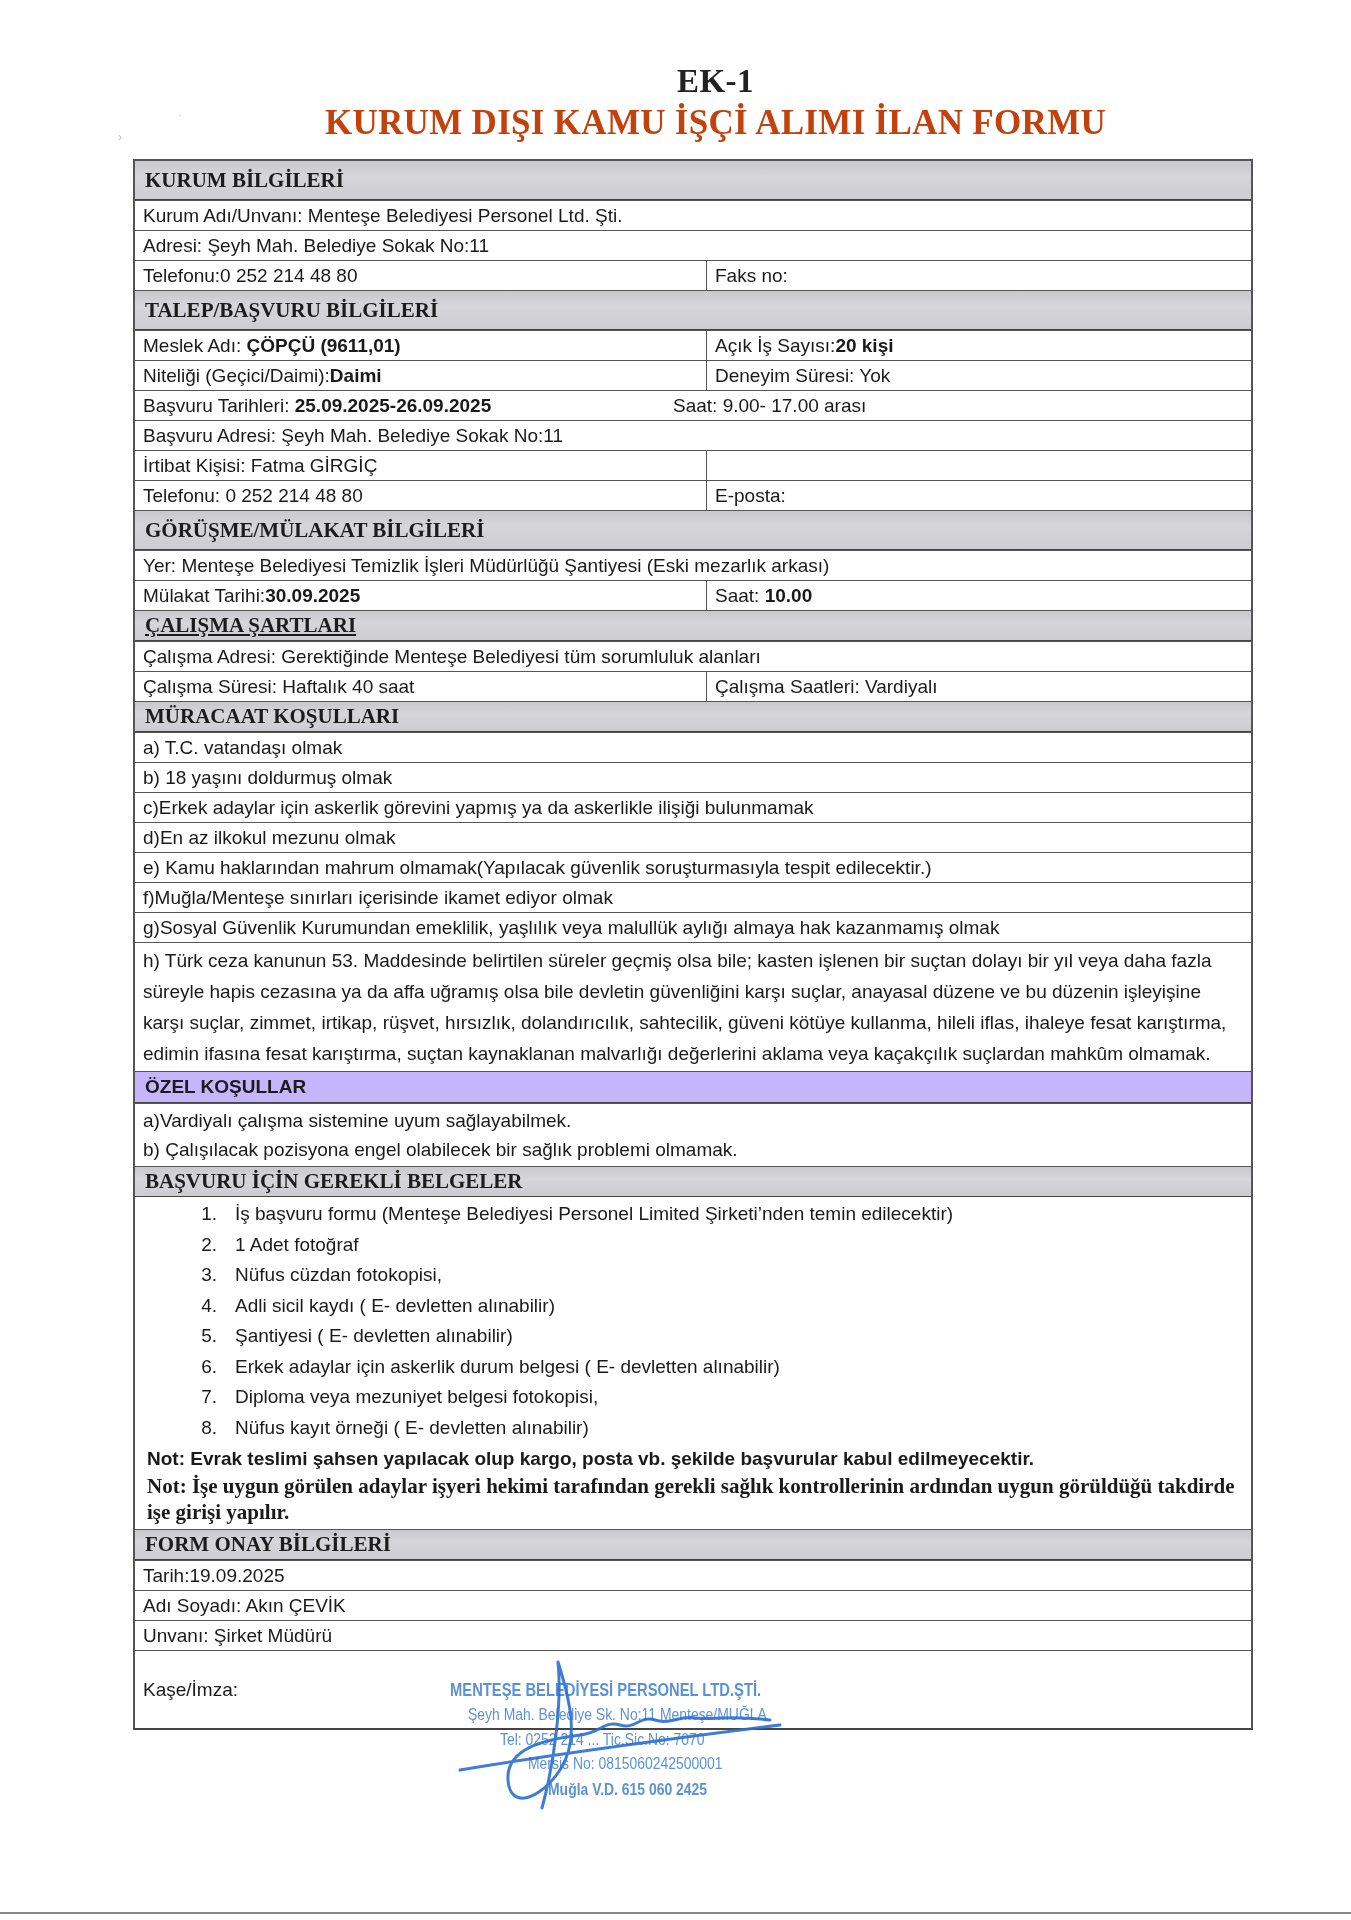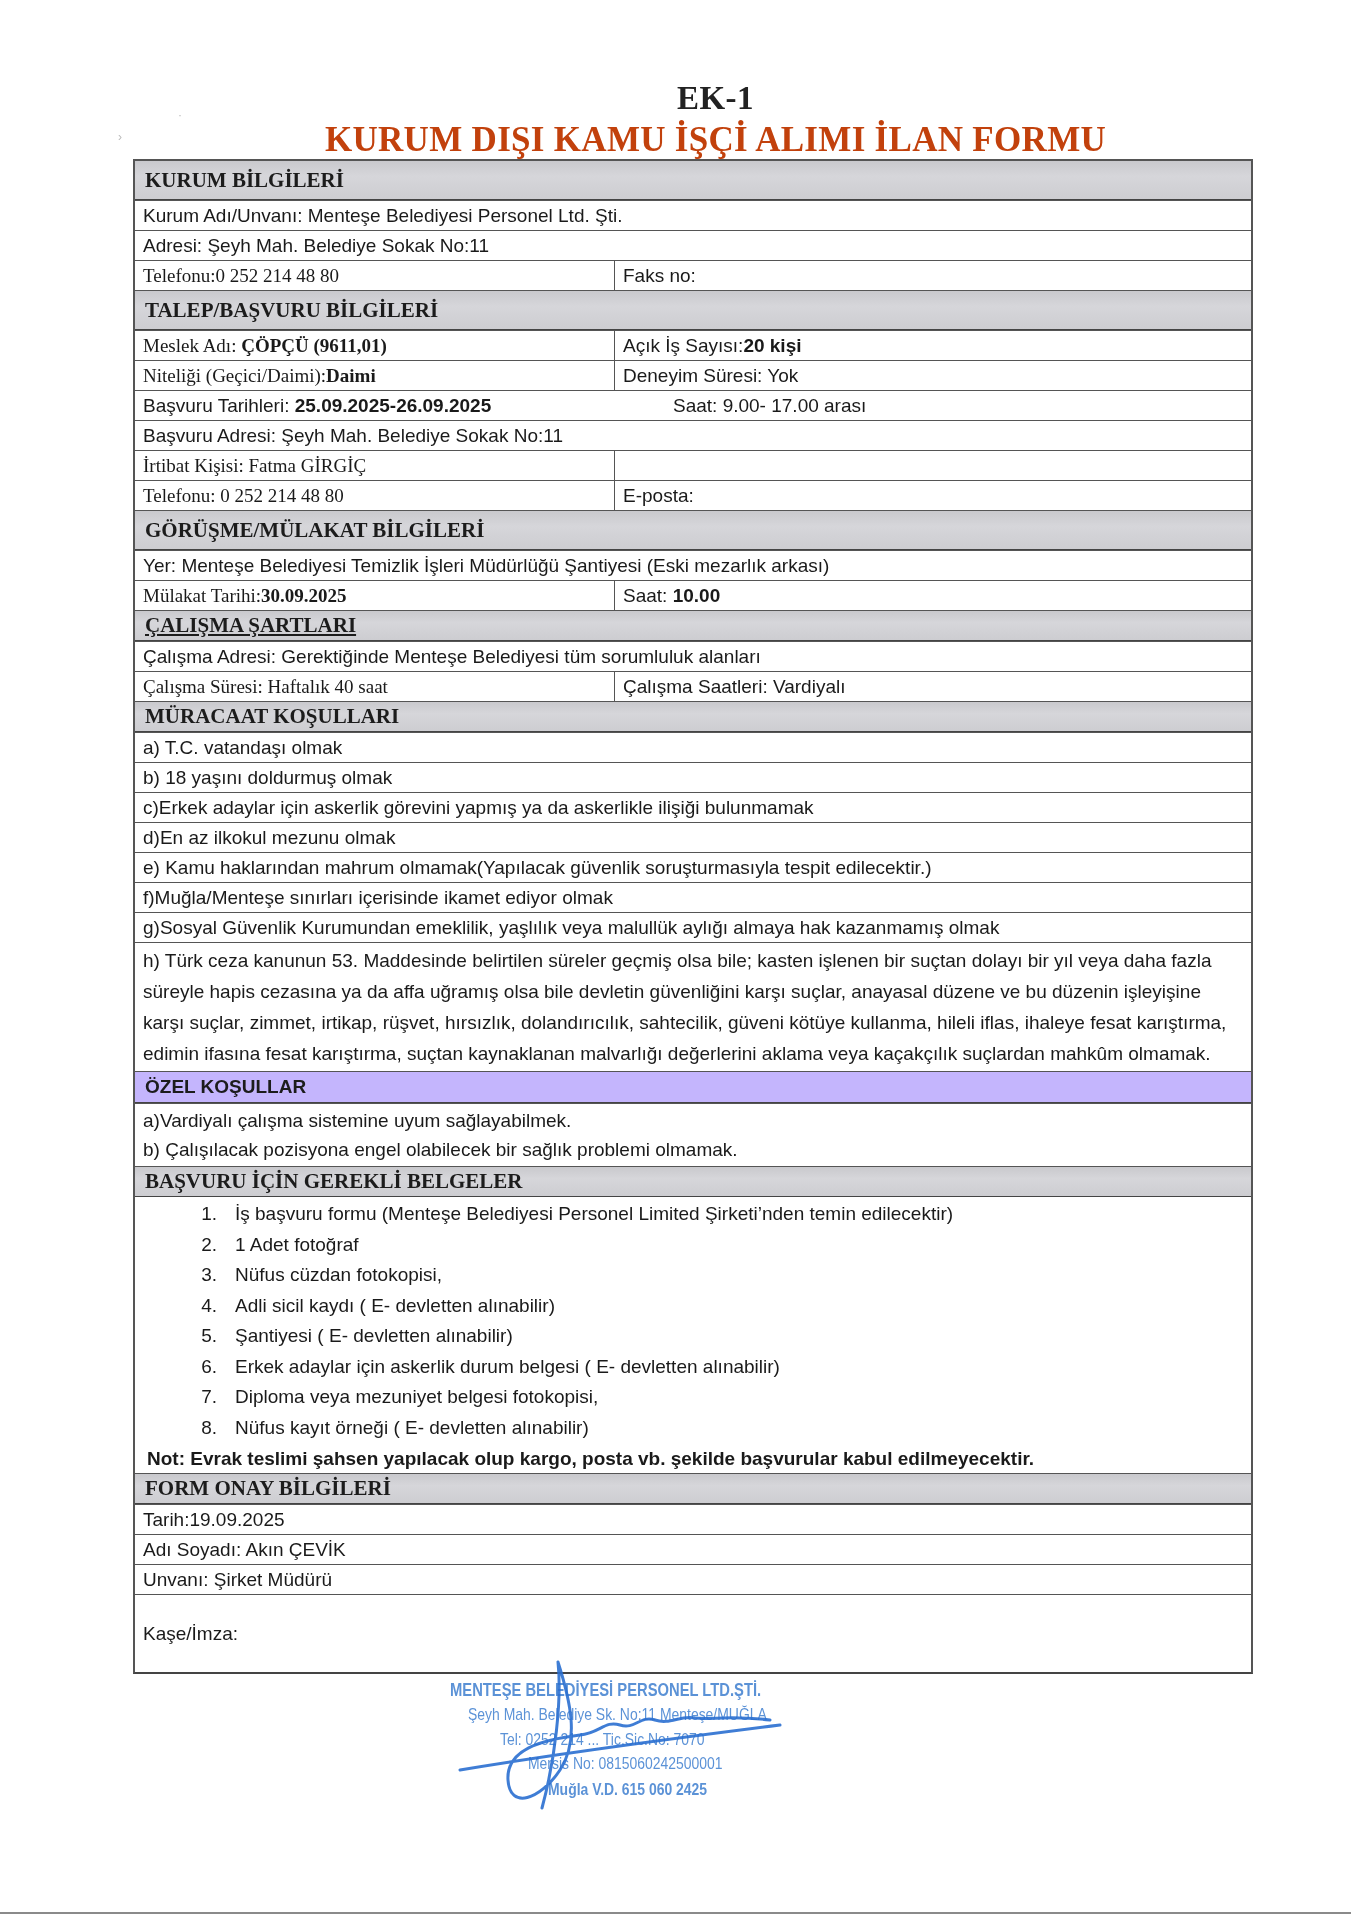--- a/index.html
+++ b/index.html
@@ -1,40 +1,40 @@
 <!DOCTYPE html>
 <html><head>
 <meta charset="utf-8">
 <style>
   html, body { margin: 0; padding: 0; }
   body {
     width: 1351px; height: 1920px; background: #ffffff; position: relative; overflow: hidden;
     font-family: "Liberation Sans", sans-serif; color: #1a1a1a;
   }
-  .title-block { position: absolute; left: 0; width: 1351px; top: 78px; text-align: center; }
+  .title-block { position: absolute; left: 0; width: 1351px; top: 61px; text-align: center; }
   .doc-code {
     font-family: "Liberation Serif", serif; font-weight: bold; font-size: 33px; line-height: 40px;
     color: #222; margin-left: 80px; letter-spacing: 0.5px;
   }
   .doc-title {
     font-family: "Liberation Serif", serif; font-weight: bold; font-size: 35px; line-height: 44px;
     color: #c2410c; margin-left: 80px; letter-spacing: 0.3px;
   }
   .form {
     position: absolute; left: 133px; top: 159px; width: 1120px;
     border-left: 2px solid #555; border-right: 2px solid #555; border-bottom: 2px solid #444;
     box-sizing: border-box;
   }
   .row { display: flex; border-top: 1.5px solid #555; box-sizing: border-box; }
   .row:first-child { border-top: 2px solid #555; }
   .cell {
     font-size: 19px; line-height: 29px; padding: 0 8px; box-sizing: border-box; white-space: nowrap;
     overflow: hidden;
   }
-  .cell.left { width: 480px; border-right: 1.5px solid #555; font-family: Liberation Serif, serif; }
+  .cell.left { width: 572px; border-right: 1.5px solid #555; }
   .cell.right { flex: 1; }
   .cell.full { flex: 1; }
   .section {
     background: linear-gradient(#c9c9cd, #d6d6da 40%, #cdcdd1);
     font-family: "Liberation Serif", serif; font-weight: bold; font-size: 21px; color: #1c1c1c;
     padding: 0 10px; line-height: 38px; border-bottom: 1.5px solid #444;
   }
   .section.thin { line-height: 29px; }
   .section.plain { background: #c4b5fd; font-family: "Liberation Sans", sans-serif; font-size: 19px; line-height: 30px; }
   .section.underline span { text-decoration: underline; }
@@ -202,20 +202,21 @@
           <div class="list-item">
             <span class="list-num">7.</span>
             <span>Diploma veya mezuniyet belgesi fotokopisi,</span>
           </div>
           <div class="list-item">
             <span class="list-num">8.</span>
             <span>Nüfus kayıt örneği ( E- devletten alınabilir)</span>
           </div>
         </div>
       <div class="note">Not: Evrak teslimi şahsen yapılacak olup kargo, posta vb. şekilde başvurular kabul edilmeyecektir.</div>
+      <div class="note serif" style="padding-bottom:4px;">Not: İşe uygun görülen adaylar işyeri hekimi tarafından gerekli sağlık kontrollerinin ardından uygun görüldüğü takdirde işe girişi yapılır.</div>
     </div>
   </div>
 
   <div class="row section thin">
     <span>FORM ONAY BİLGİLERİ</span>
   </div>
   <div class="row">
     <div class="cell full">Tarih:19.09.2025</div>
   </div>
   <div class="row">

